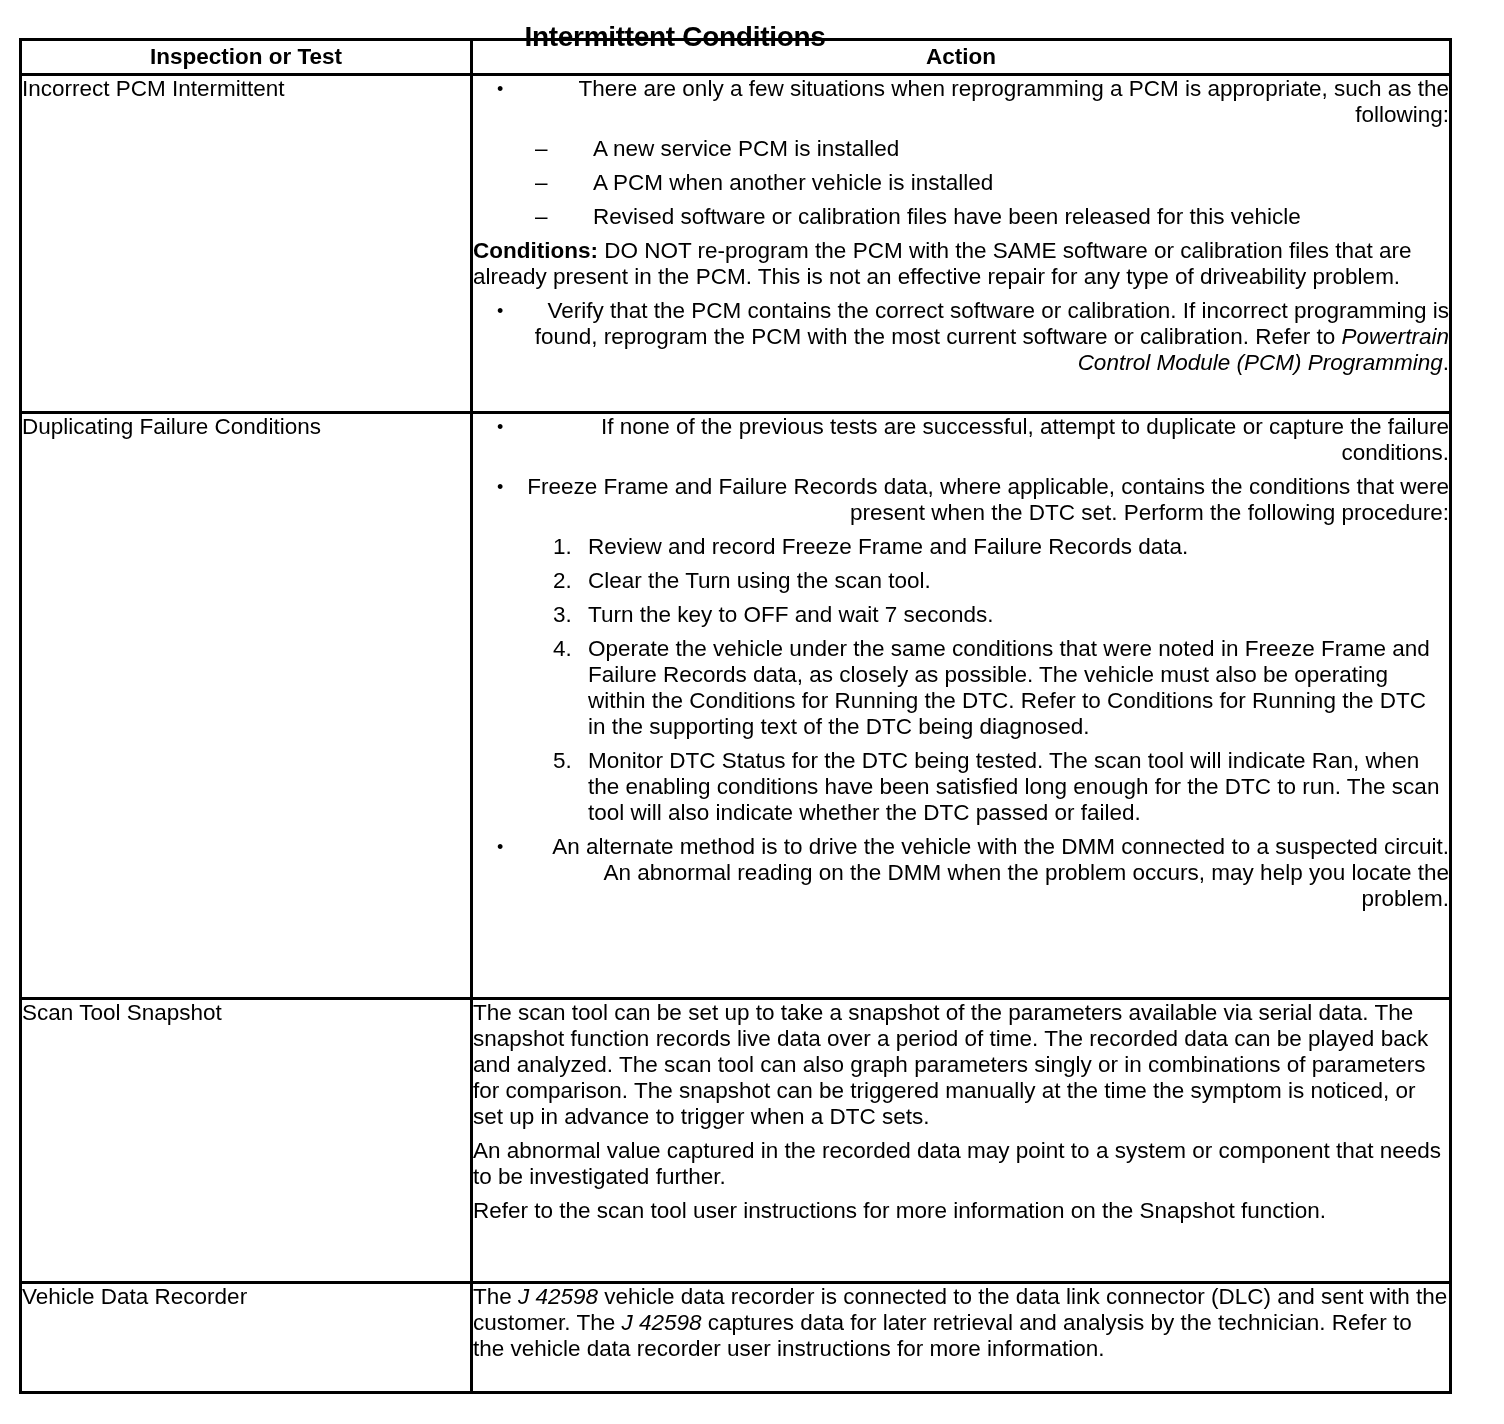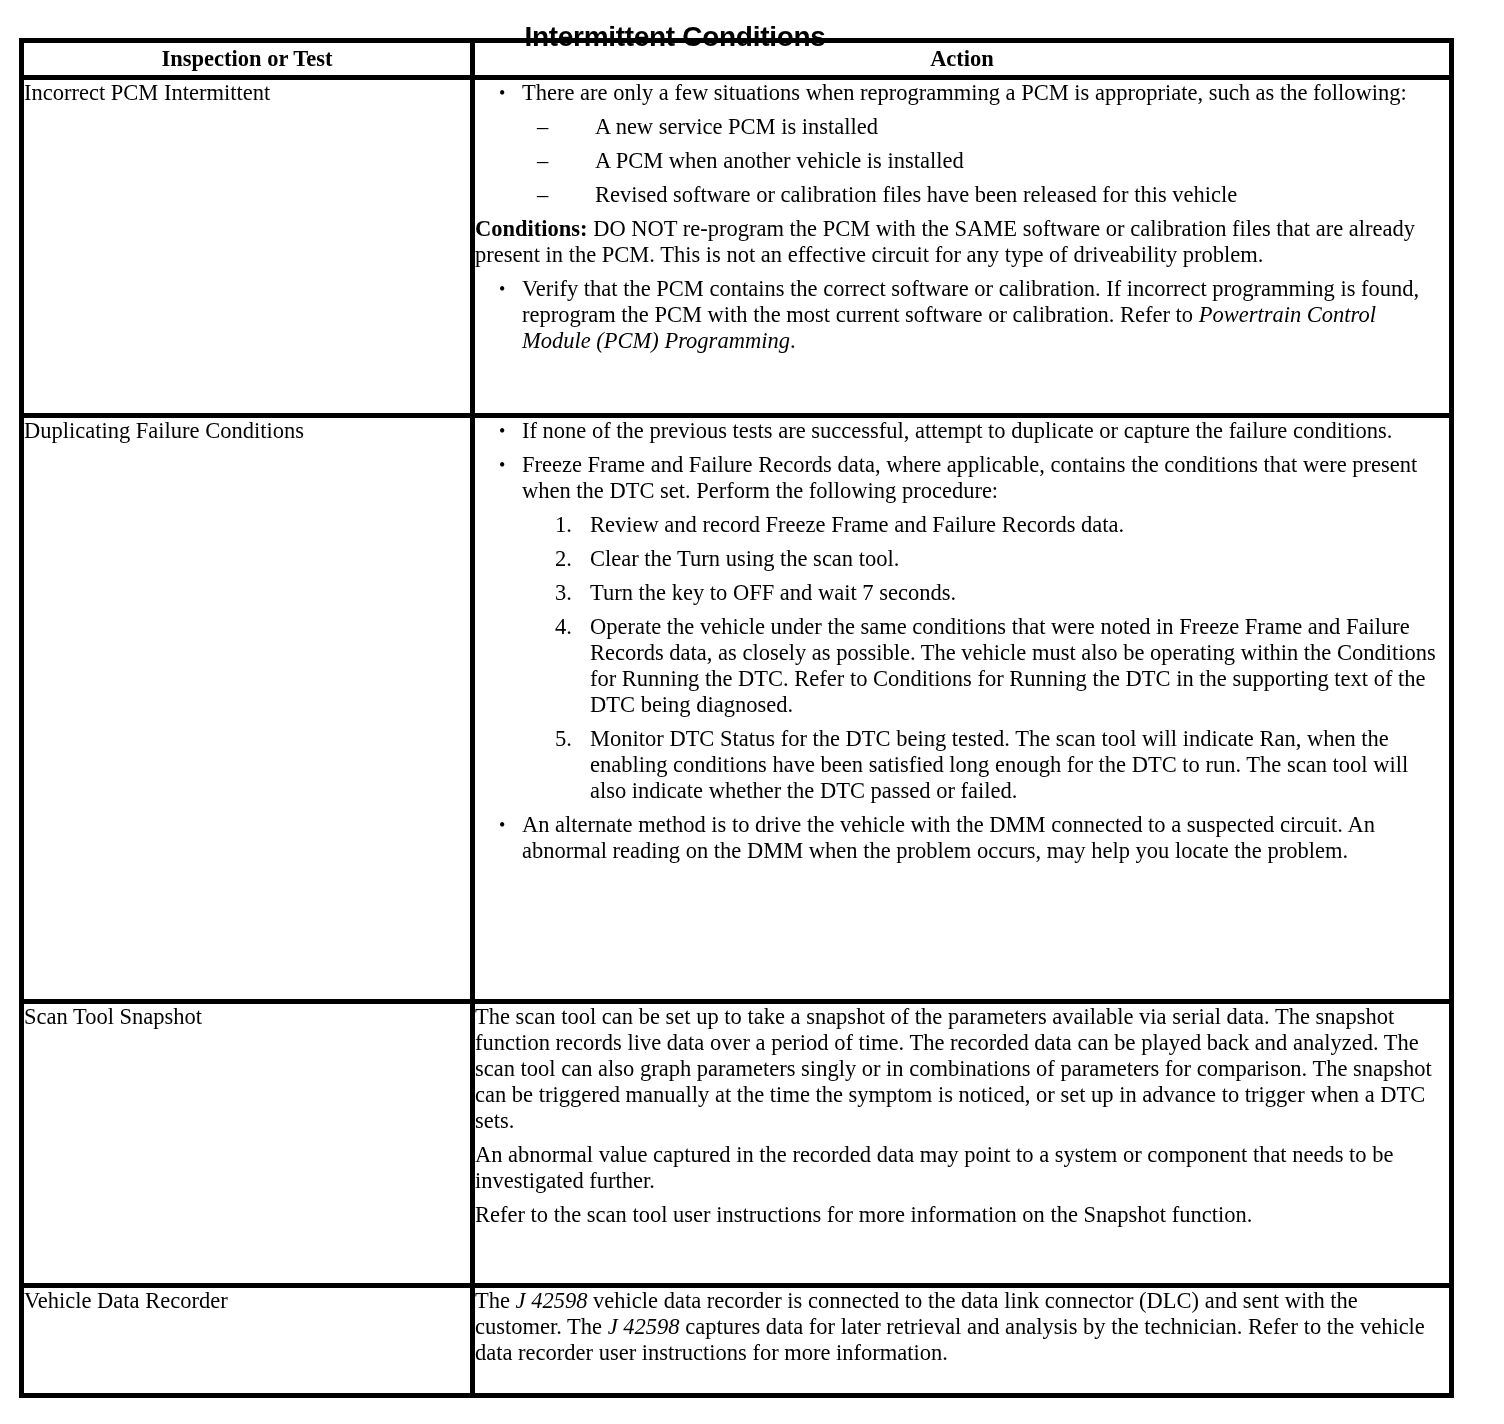--- a/index.html
+++ b/index.html
@@ -12,28 +12,28 @@
     position: absolute; left: 0; top: 20px; width: 1350px; text-align: center;
     font-weight: bold; font-size: 28px; line-height: 34px; letter-spacing: -0.3px;
     padding-left: 0;
   }
   .title span { display: inline-block; margin-left: 0; }
   table.main {
     position: absolute; left: 19px; top: 38px; width: 1430px;
     border-collapse: collapse; table-layout: fixed;
   }
   table.main th, table.main td {
-    border: 5px solid #000000; vertical-align: top; padding: 0; font-family: Liberation Serif, serif;
+    border: 3px solid #000000; vertical-align: top; padding: 0;
   }
   col.c1 { width: 451px; }
   col.c2 { width: 979px; }
   th { font-weight: bold; font-size: 22.5px; height: 32px; line-height: 32px; text-align: center; }
   td.label { padding: 4px 18px 0 18px; }
   td.action { padding: 4px 12px 8px 12px; }
-  .bullet { position: relative; padding-left: 47px; margin: 0 0 8px 0; }
+  .bullet { position: relative; padding-left: 47px; margin: 0 0 8px 0; text-align: right; }
   .bullet::before { content: "\2022"; position: absolute; left: 24px; top: 0; font-size: 18px; }
   .dash { position: relative; padding-left: 120px; margin: 0 0 8px 0; }
   .dash::before { content: "\2013"; position: absolute; left: 62px; top: 0; }
   .num { position: relative; padding-left: 115px; margin: 0 0 8px 0; }
   .num .n { position: absolute; left: 80px; top: 0; }
   .para { margin: 0 0 8px 0; }
   .bold { font-weight: bold; }
   .ital { font-style: italic; }
 </style>
 </head>
@@ -54,21 +54,21 @@
   </thead>
   <tbody>
 
     <tr style="height:338px;">
       <td class="label">Incorrect PCM Intermittent</td>
       <td class="action">
         <div class="bullet">There are only a few situations when reprogramming a PCM is appropriate, such as the following:</div>
         <div class="dash">A new service PCM is installed</div>
         <div class="dash">A PCM when another vehicle is installed</div>
         <div class="dash">Revised software or calibration files have been released for this vehicle</div>
-        <div class="para"><span class="bold">Conditions:</span><span> DO NOT re-program the PCM with the SAME software or calibration files that are already present in the PCM. This is not an effective circuit for any type of driveability problem.</span></div>
+        <div class="para"><span class="bold">Conditions:</span><span> DO NOT re-program the PCM with the SAME software or calibration files that are already present in the PCM. This is not an effective repair for any type of driveability problem.</span></div>
         <div class="bullet" style="margin-bottom:0;"><span>Verify that the PCM contains the correct software or calibration. If incorrect programming is found, reprogram the PCM with the most current software or calibration. Refer to </span><span class="ital">Powertrain Control Module (PCM) Programming</span><span>.</span></div>
       </td>
     </tr>
 
     <tr style="height:586px;">
       <td class="label">Duplicating Failure Conditions</td>
       <td class="action">
         <div class="bullet">If none of the previous tests are successful, attempt to duplicate or capture the failure conditions.</div>
         <div class="bullet">Freeze Frame and Failure Records data, where applicable, contains the conditions that were present when the DTC set. Perform the following procedure:</div>
         <div class="num"><span class="n">1.</span><span>Review and record Freeze Frame and Failure Records data.</span></div>

